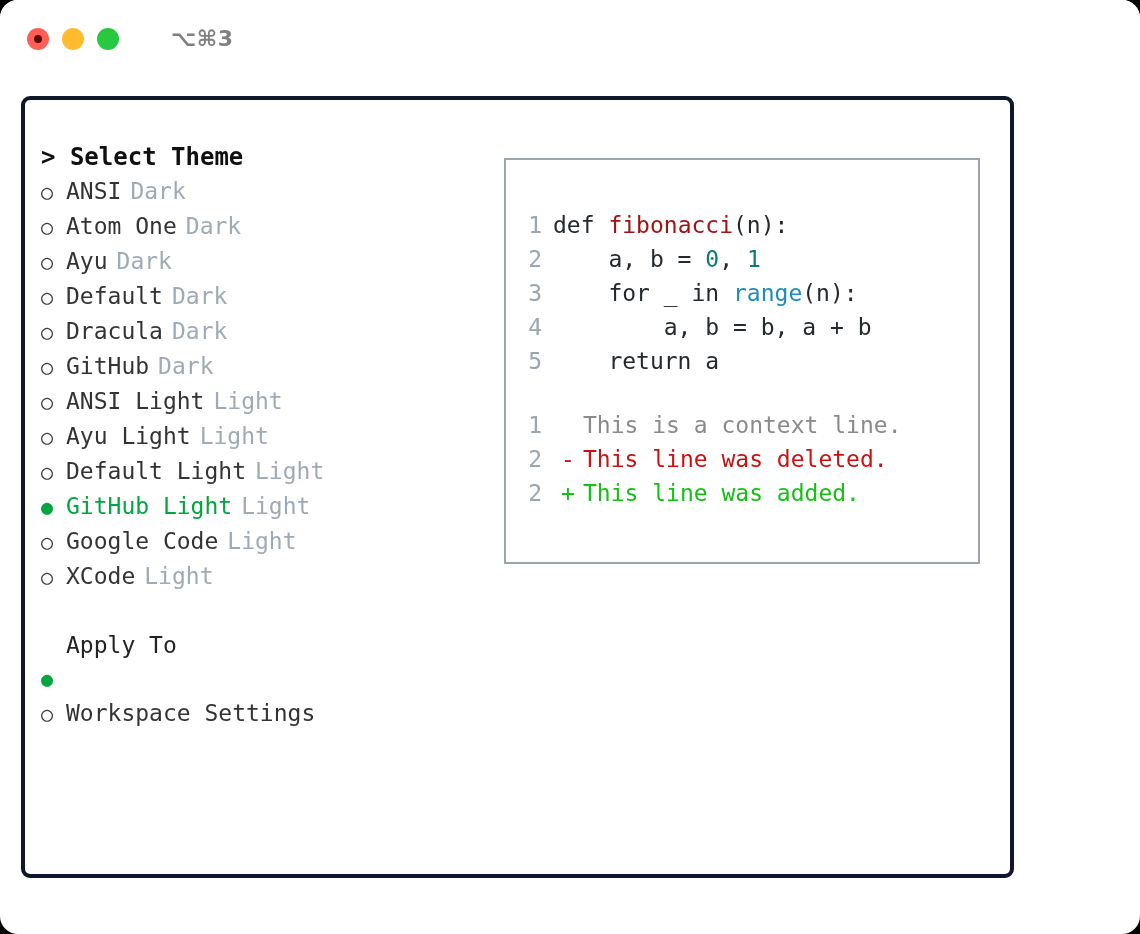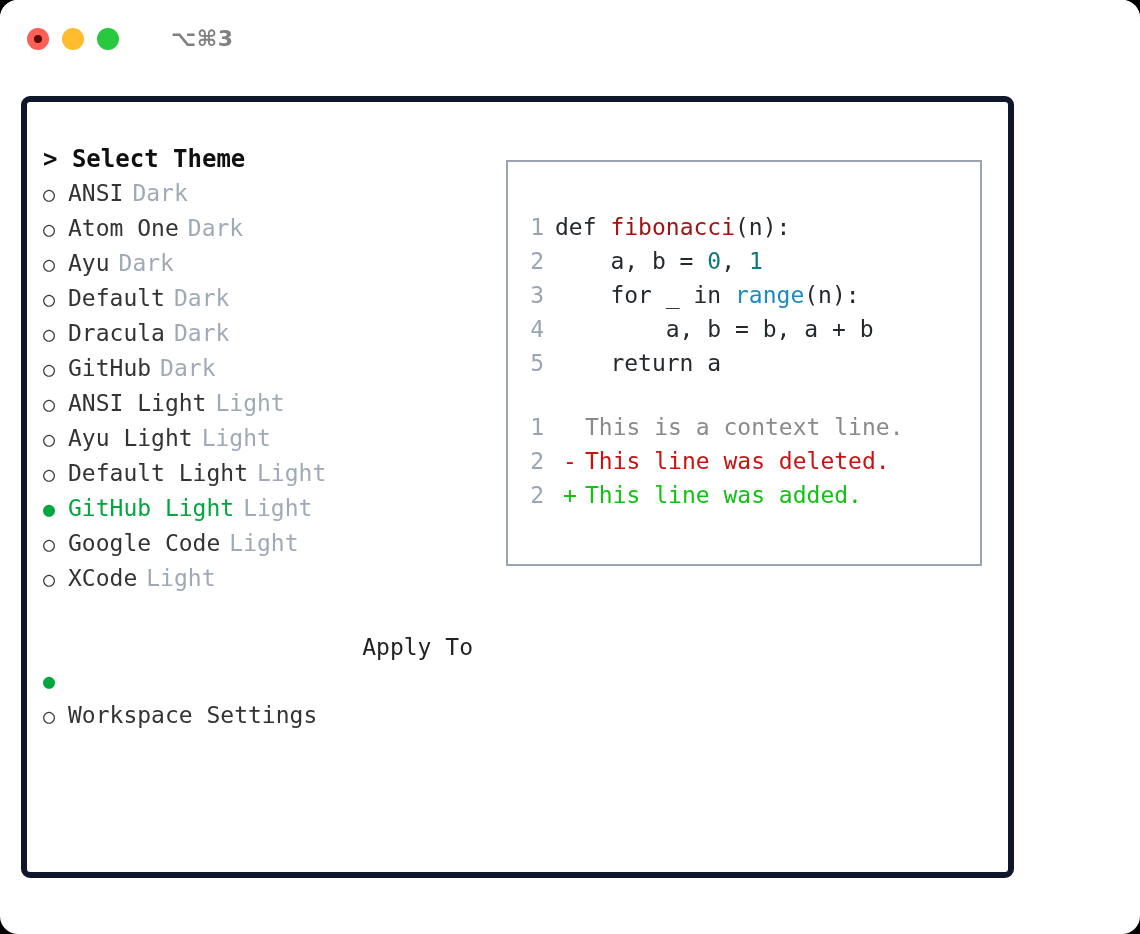--- a/index.html
+++ b/index.html
@@ -72,21 +72,21 @@
     line-height: 1;
   }
 
   
   .content-panel {
     position: absolute;
     left: 21px;
     top: 96px;
     width: 993px;
     height: 782px;
-    border: 6px solid #0f172a;
+    border: 4px solid #0f172a;
     border-radius: 9px;
     background: #ffffff;
     box-sizing: border-box;
   }
 
   .panel-inner {
     position: relative;
     width: 100%;
     height: 100%;
   }
@@ -131,21 +131,20 @@
 
   .subsection {
     margin-top: 34px;
   }
   .subsection-title {
     font-size: 23px;
     color: #222222;
     line-height: 34px;
     padding-left: 25px;
     white-space: pre;
-    text-align: right;
   }
 
   .hint-text {
     margin-top: 34px;
     font-size: 22px;
     color: #a3adba;
     line-height: 34px;
     width: 400px;
     white-space: normal;
   }

